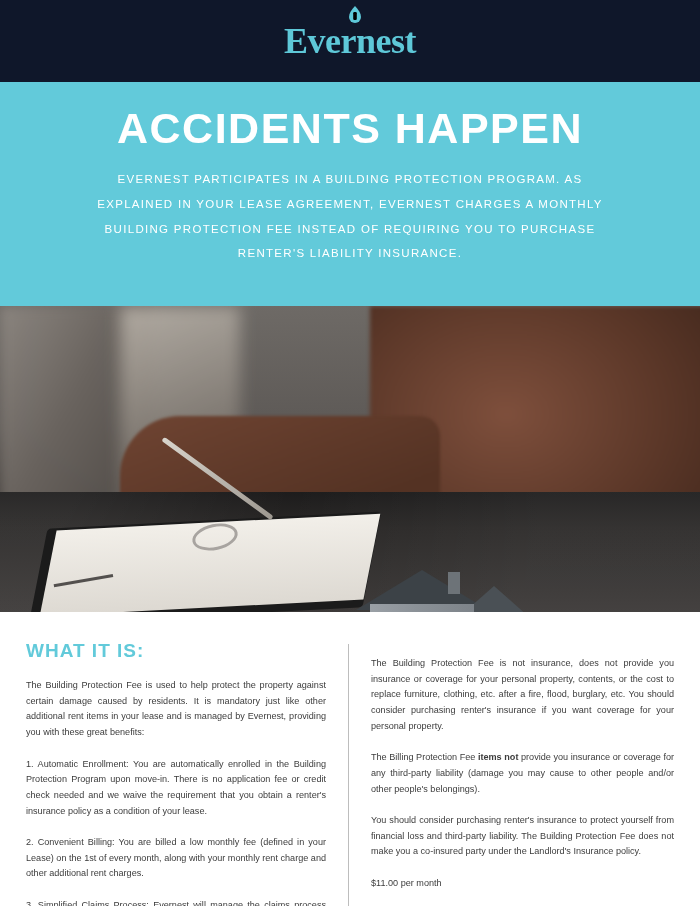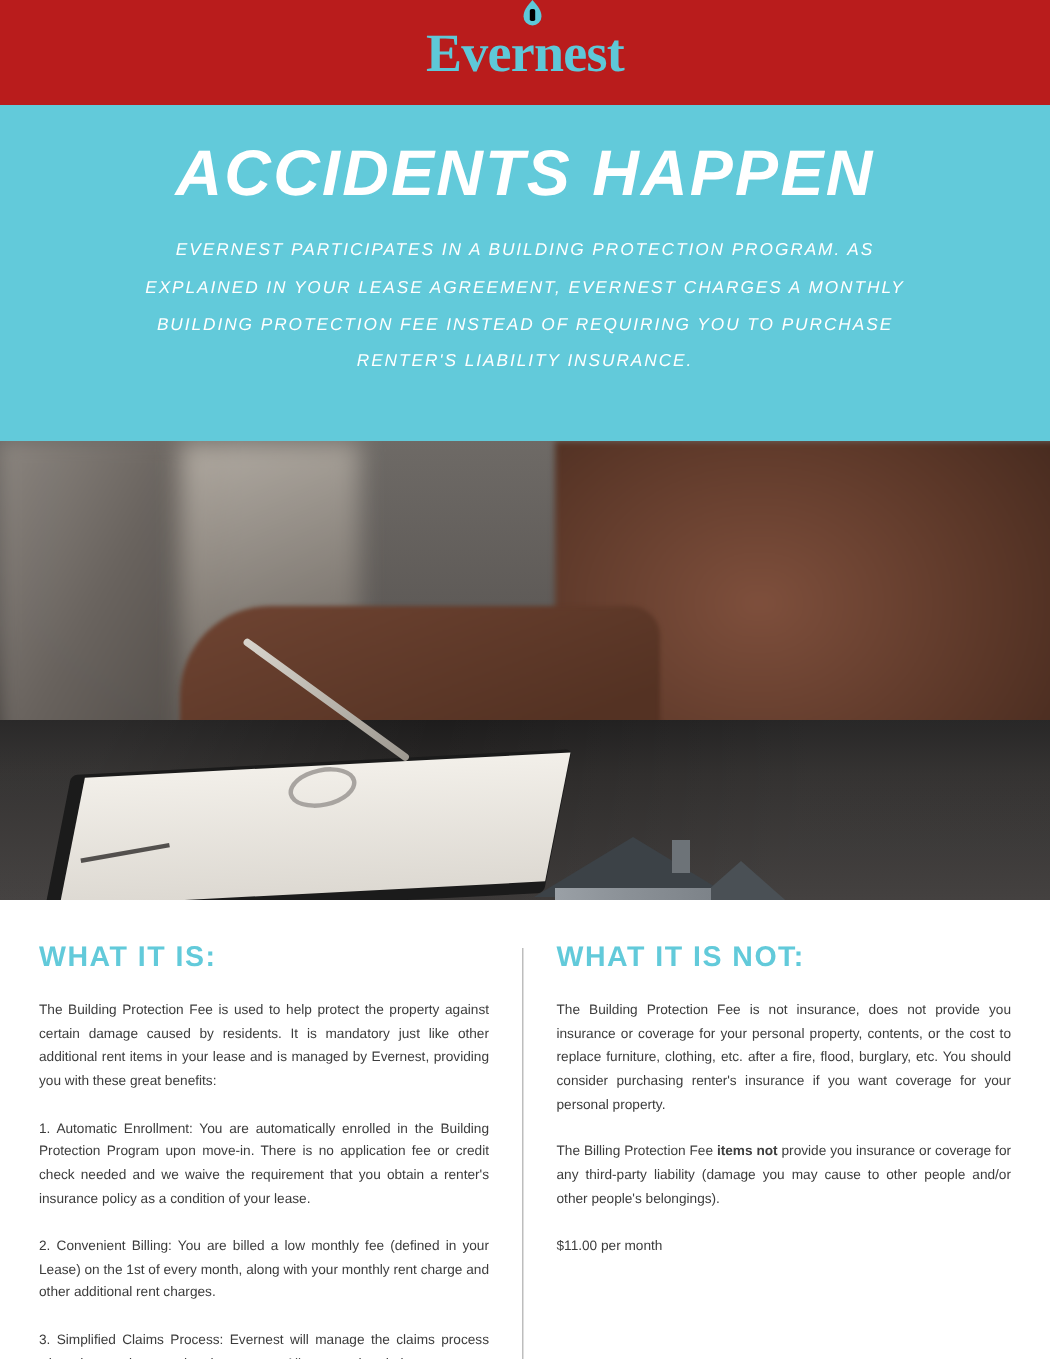--- a/index.html
+++ b/index.html
@@ -15,22 +15,22 @@
   }
   .page {
     position: relative;
     width: 700px;
     height: 906px;
     background: #ffffff;
   }
 
   
   .logo-band {
-    height: 70px;
-    background: #b91c1c;
+    height: 82px;
+    background: #0f172a;
     display: flex;
     align-items: center;
     justify-content: center;
   }
   .logo {
     display: flex;
     align-items: center;
     position: relative;
   }
   .logo-text {
@@ -47,21 +47,20 @@
     transform: translateX(-2px);
     width: 14px;
     height: 20px;
   }
 
   
   .hero {
     background: #62cada;
     padding: 18px 40px 24px 40px;
     text-align: center;
-    font-style: italic;
   }
   .hero-title {
     color: #ffffff;
     font-size: 43px;
     font-weight: bold;
     letter-spacing: 1.5px;
     margin: 6px 0 16px 0;
     line-height: 1.05;
   }
   .hero-sub {
@@ -295,21 +294,21 @@
       <h2 class="col-title">WHAT IT IS:</h2>
       <p class="p">The Building Protection Fee is used to help protect the property against certain damage caused by residents. It is mandatory just like other additional rent items in your lease and is managed by Evernest, providing you with these great benefits:</p>
       <p class="p">1. Automatic Enrollment: You are automatically enrolled in the Building Protection Program upon move-in. There is no application fee or credit check needed and we waive the requirement that you obtain a renter's insurance policy as a condition of your lease.</p>
       <p class="p">2. Convenient Billing: You are billed a low monthly fee (defined in your Lease) on the 1st of every month, along with your monthly rent charge and other additional rent charges.</p>
       <p class="p last">3. Simplified Claims Process: Evernest will manage the claims process when damage is caused to the property. All you need to do is contact your property manager immediately when an incident occurs, providing a detailed description of the incident along with photos. Then work with your property manager to schedule necessary inspections.</p>
     </div>
 
     <div class="col-divider"></div>
 
     <div class="col col-right">
-      <h2 class="col-title">WHAT IT IS NOT:</h2>
       <p class="p">The Building Protection Fee is not insurance, does not provide you insurance or coverage for your personal property, contents, or the cost to replace furniture, clothing, etc. after a fire, flood, burglary, etc. You should consider purchasing renter's insurance if you want coverage for your personal property.</p>
       <p class="p"><span>The Billing Protection Fee </span><b>items not</b><span> provide you insurance or coverage for any third-party liability (damage you may cause to other people and/or other people's belongings).</span></p>
+      <p class="p">You should consider purchasing renter's insurance to protect yourself from financial loss and third-party liability. The Building Protection Fee does not make you a co-insured party under the Landlord's Insurance policy.</p>
       <p class="p last">$11.00 per month</p>
     </div>
 
   </div>
 
 </div>
 
 </body></html>

